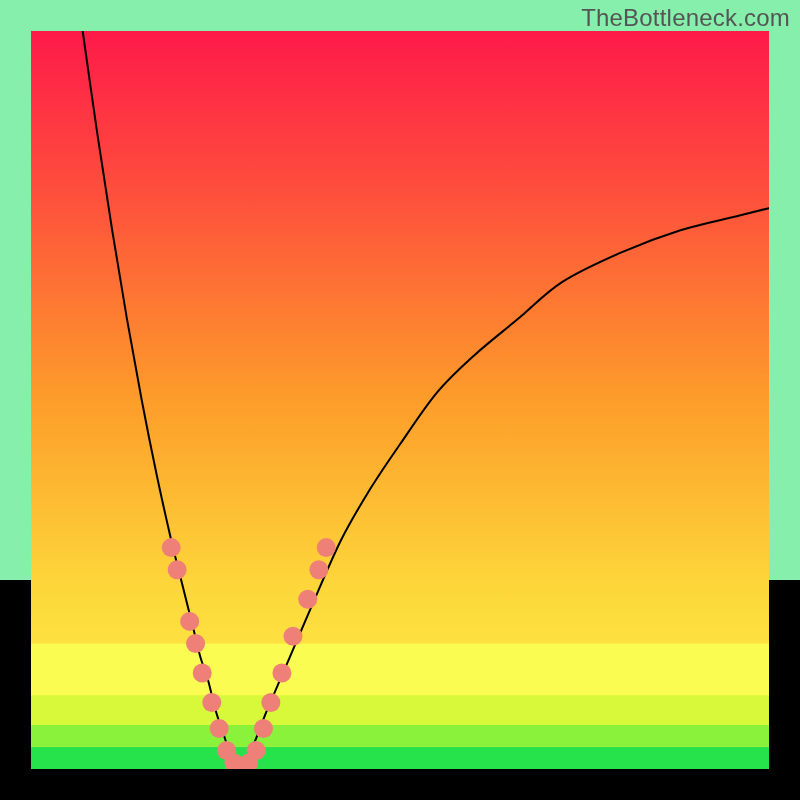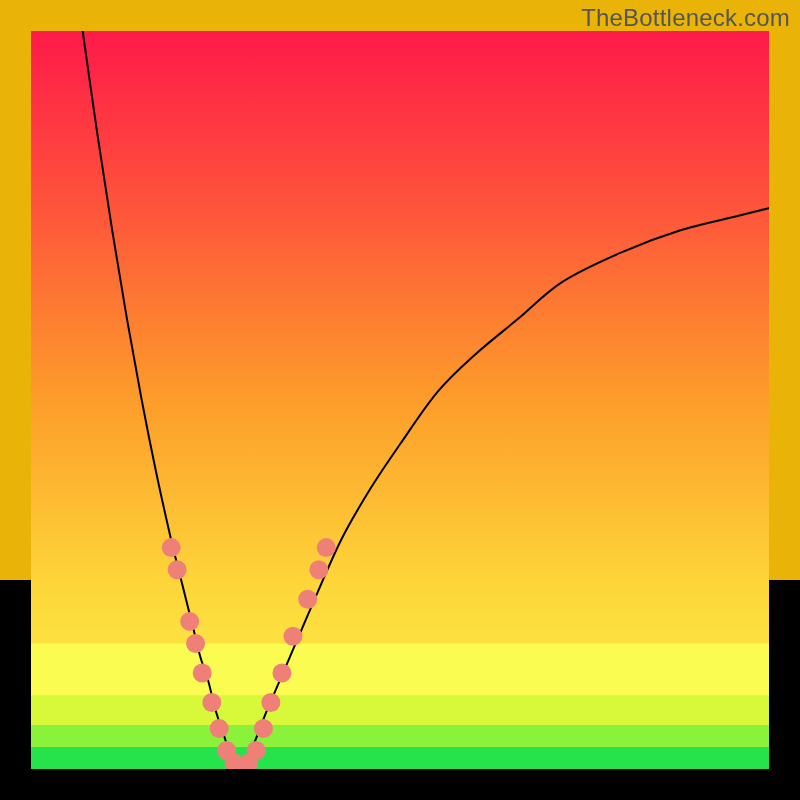--- a/index.html
+++ b/index.html
@@ -3,21 +3,21 @@
 <meta charset="utf-8">
 <style>
   * { margin: 0; padding: 0; box-sizing: border-box; }
   html, body { width: 800px; height: 800px; overflow: hidden; }
   body { background: #000; font-family: Arial, Helvetica, sans-serif; }
 
   .frame {
     position: absolute;
     top: 0; left: 0;
     width: 800px; height: 580px;
-    background: #eab308;
+    background: #86efac;
   }
 
   .plot-area {
     position: absolute;
     top: 31px;
     left: 31px;
     width: 738px;
     height: 738px;
     overflow: hidden;
   }

